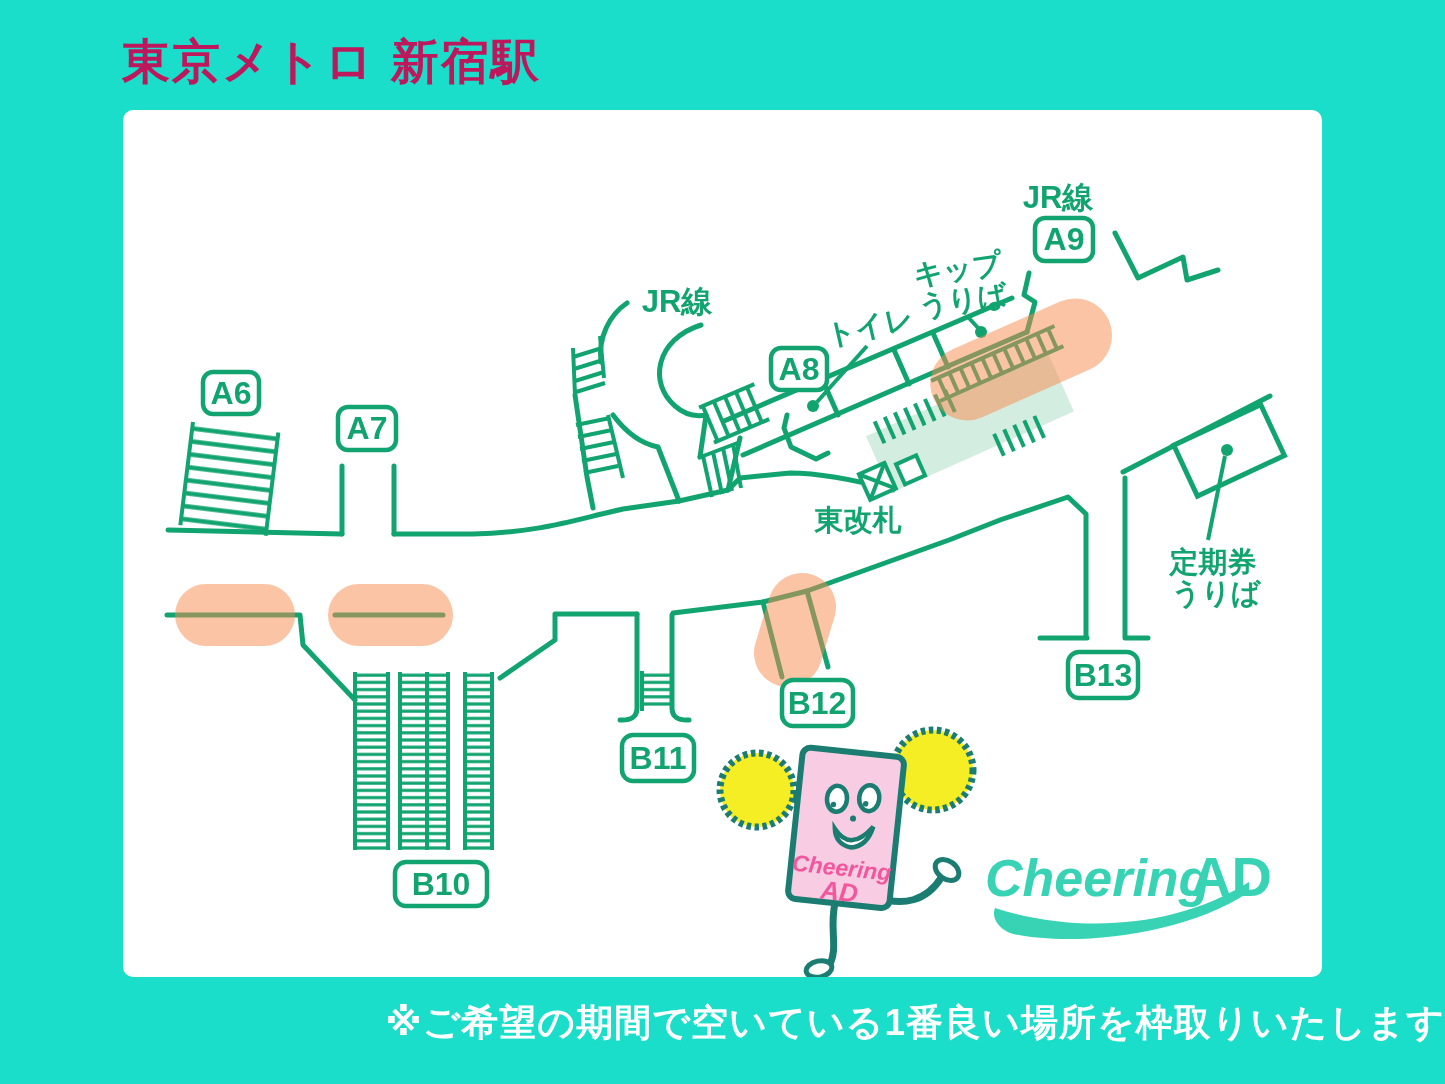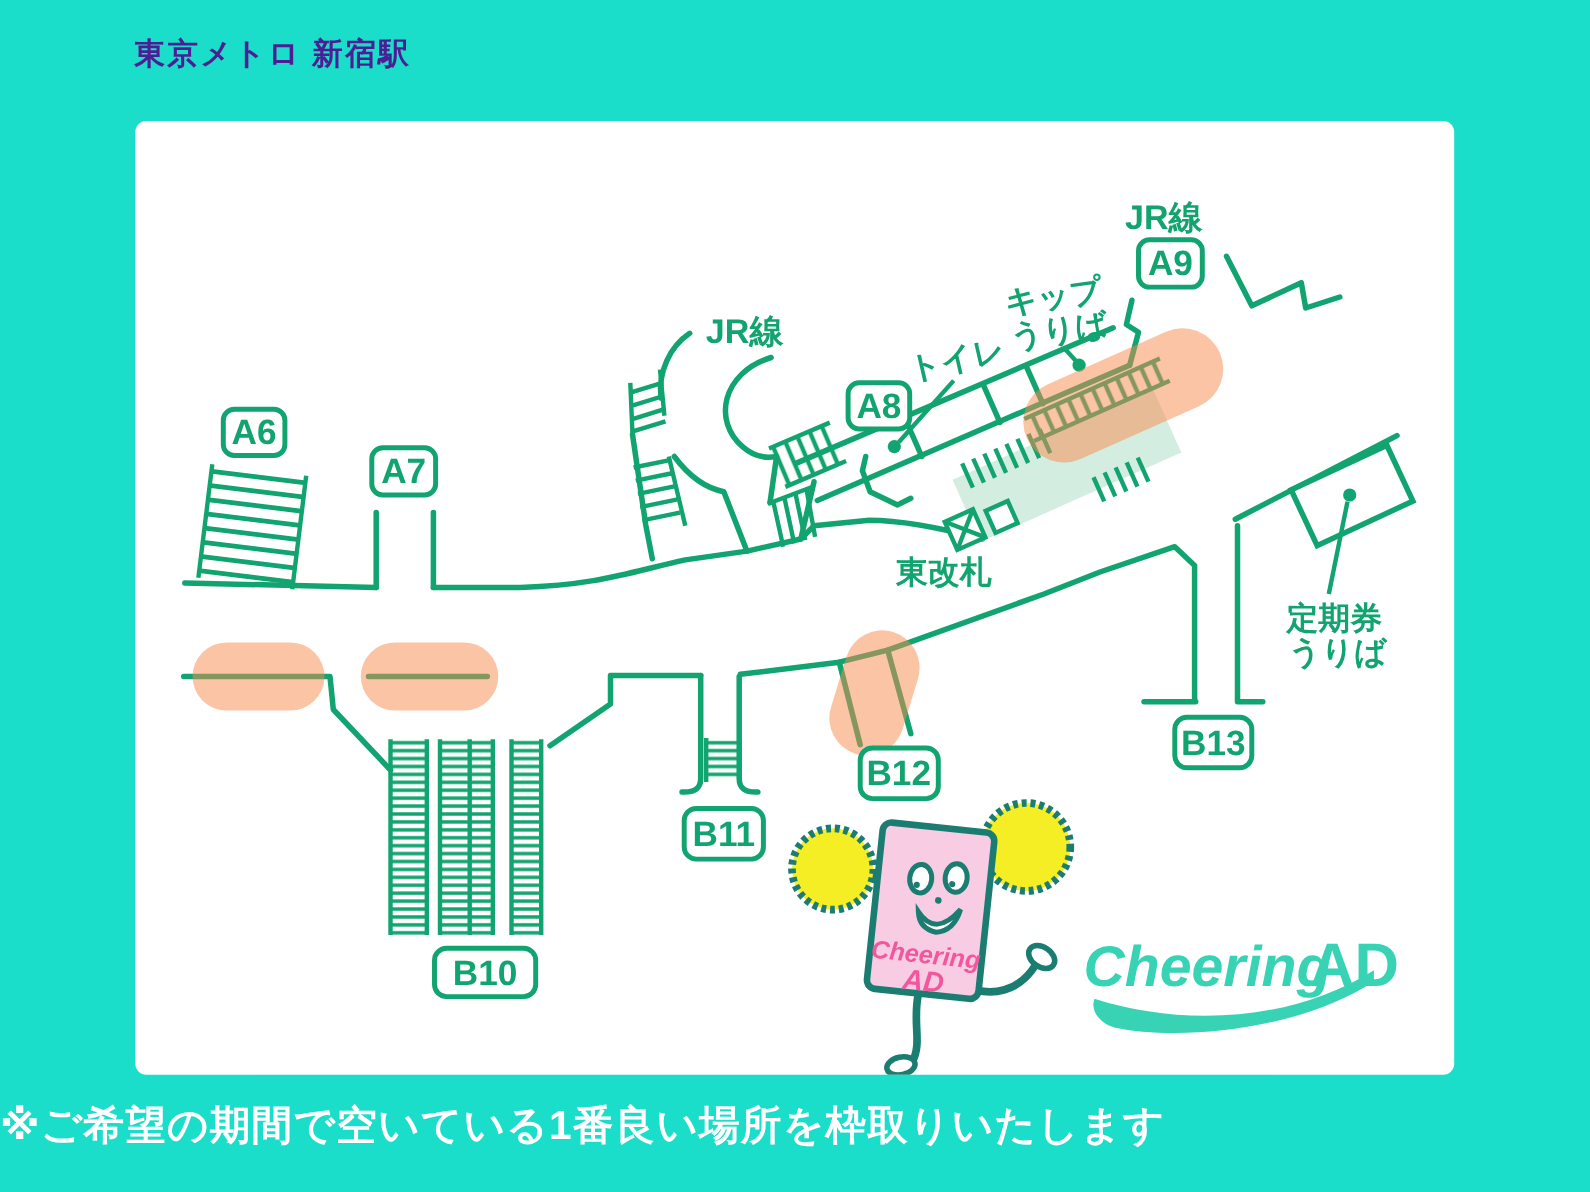--- a/index.html
+++ b/index.html
@@ -3,24 +3,24 @@
 <meta charset="utf-8">
 <style>
   html,body{margin:0;padding:0;}
   body{
     width:1445px;height:1084px;position:relative;overflow:hidden;
     background:#1ADEC9;
     font-family:"Liberation Sans","DejaVu Sans",sans-serif;
   }
   .page-title{
     position:absolute;left:122px;top:30px;
-    font-size:28px;font-weight:bold;color:#4c1d95;letter-spacing:2px;
+    font-size:48px;font-weight:bold;color:#be185d;letter-spacing:2px;
   }
   .footnote{
-    position:absolute;left:0;top:998px;width:1445px;text-align:left;
+    position:absolute;left:0;top:998px;width:1445px;text-align:right;
     font-size:37px;font-weight:bold;color:#FFFFFF;letter-spacing:1px;
   }
   .map-panel{
     position:absolute;left:123px;top:110px;width:1199px;height:867px;
     background:#FFFFFF;border-radius:10px;
   }
   svg text{font-family:"Liberation Sans","DejaVu Sans",sans-serif;}
   .ln{fill:none;stroke:#12A470;stroke-width:5;stroke-linejoin:round;stroke-linecap:round;}
   .lnthin{fill:none;stroke:#12A470;stroke-width:4;stroke-linejoin:round;}
   .exitbox{fill:#FFFFFF;stroke:#12A470;stroke-width:4.5;}

